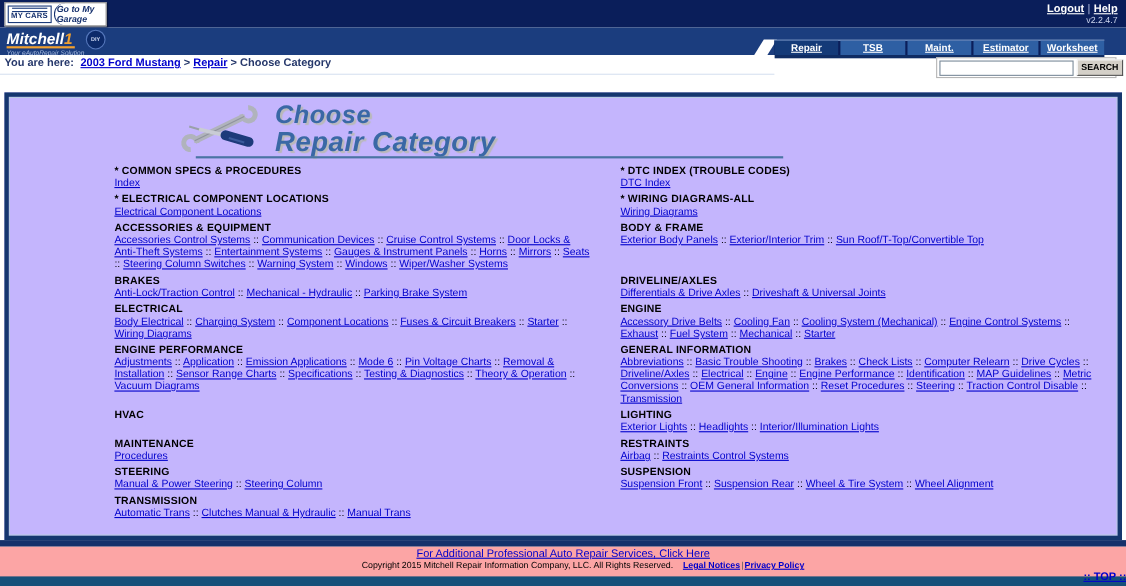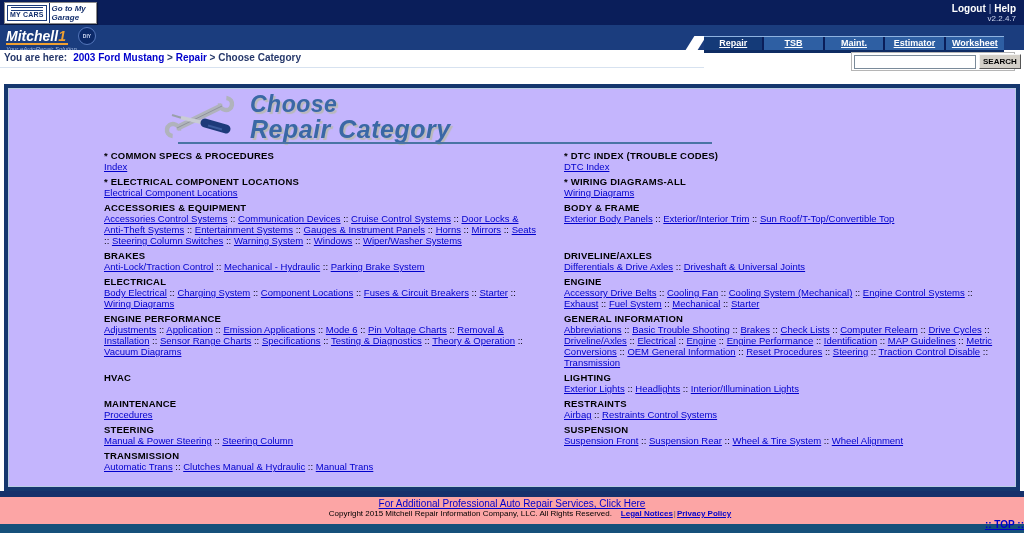--- a/index.html
+++ b/index.html
@@ -6,23 +6,23 @@
   #app{position:relative;width:1024px;height:533px;background:#fff;overflow:hidden;}
 
   
   .topbar{position:absolute;top:0;left:0;right:0;height:25px;background:#0a1e5a;}
   .garage-btn{position:absolute;top:2px;left:4px;height:20px;background:#fff;border:1px solid #8a8a8a;
     display:flex;align-items:stretch;cursor:pointer;box-shadow:1px 1px 1px rgba(0,0,0,.4);}
   .plate{display:flex;flex-direction:column;justify-content:flex-end;border:1px solid #1a3a7a;margin:2px;padding:0 2px;background:#fff;}
   .plate-top{height:3px;border-top:1px solid #1a3a7a;border-bottom:1px solid #1a3a7a;margin:1px 1px 0 1px;}
   .plate-label{font-size:7px;font-weight:bold;color:#16316e;letter-spacing:.2px;line-height:8px;padding-bottom:1px;}
   .garage-label{font-size:8px;font-weight:bold;font-style:italic;color:#16316e;width:42px;line-height:9px;
-    border-left:1px solid #16316e;padding:1px 2px;display:flex;align-items:center;}
+    border-left:1px solid #16316e;padding:1px 2px;display:flex;align-items:center;border-radius:10px;}
   .logout-help{position:absolute;top:3px;right:8px;font-size:10px;font-weight:bold;color:#fff;}
-  .logout-help a{color:#fff;cursor:pointer;}
+  .logout-help a{color:#fff;text-decoration:underline;cursor:pointer;}
   .logout-help .sep{color:#aebadf;padding:0 3px;font-weight:normal;}
   .version{position:absolute;top:14px;right:8px;font-size:8px;color:#cdd6ee;}
 
   
   .logobar{position:absolute;top:25px;left:0;right:0;height:25px;background:#1b3d7e;}
   .brand{position:absolute;top:27px;left:6px;cursor:pointer;}
   .brand-name{font-size:14px;font-weight:bold;font-style:italic;color:#fff;line-height:13px;
     border-bottom:2px solid #f0a030;display:inline-block;padding-right:2px;}
   .brand-one{color:#f0a030;}
   .brand-tagline{font-size:6px;font-style:italic;color:#a8bce0;line-height:7px;margin-top:1px;}
@@ -36,21 +36,21 @@
   .tab{flex:1;background:#2e5fa3;display:flex;align-items:center;justify-content:center;cursor:pointer;}
   .tab.active{background:#143a78;}
   .tab span{font-size:9px;font-weight:bold;color:#fff;text-decoration:underline;line-height:9px;}
   .tab-strip{position:absolute;top:50px;right:20px;width:300px;height:3px;background:#0f2c63;}
   .tab-slash{position:absolute;top:36px;right:322px;width:12px;height:14px;background:#fff;transform:skewX(-32deg);}
 
   
   .breadcrumb{position:absolute;top:50px;left:0;width:700px;height:15px;background:#fff;
     font-size:10px;padding:2px 0 0 4px;color:#26386b;border-bottom:1px solid #d7e2f0;}
   .bc-prefix{font-weight:bold;color:#26386b;margin-right:6px;}
-  .bc-link{color:#0000cc;font-weight:bold;cursor:pointer;}
+  .bc-link{color:#0000cc;font-weight:bold;text-decoration:underline;cursor:pointer;}
   .bc-sep{color:#26386b;font-weight:bold;}
   .bc-current{color:#26386b;font-weight:bold;}
 
   
   .search-panel{position:absolute;top:52px;right:9px;width:158px;height:17px;background:#fff;
     border:1px solid #b5b5b5;display:flex;align-items:center;gap:3px;padding:0 2px;}
   .search-input{width:116px;height:12px;border:1px solid #7a8a99;font-size:9px;padding:0 2px;outline:none;}
   .search-btn{height:15px;background:#d4d0c8;border:1px solid #555;border-top-color:#f4f4f4;border-left-color:#f4f4f4;
     font-size:8px;font-weight:bold;color:#000;padding:0 3px;cursor:pointer;font-family:"Liberation Sans",sans-serif;}
 

